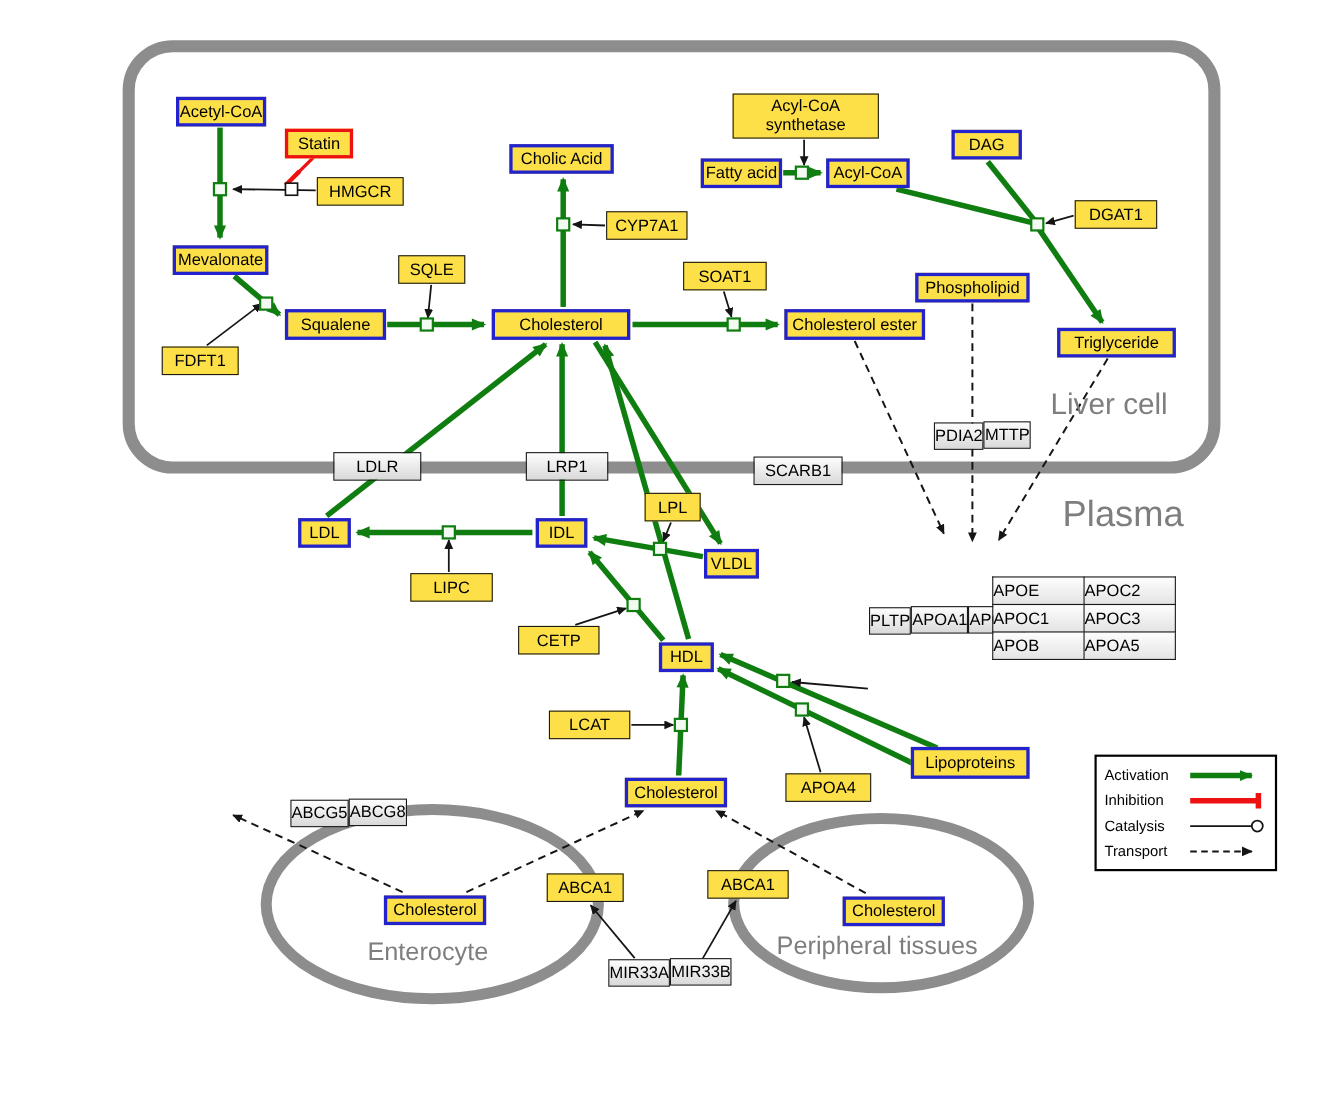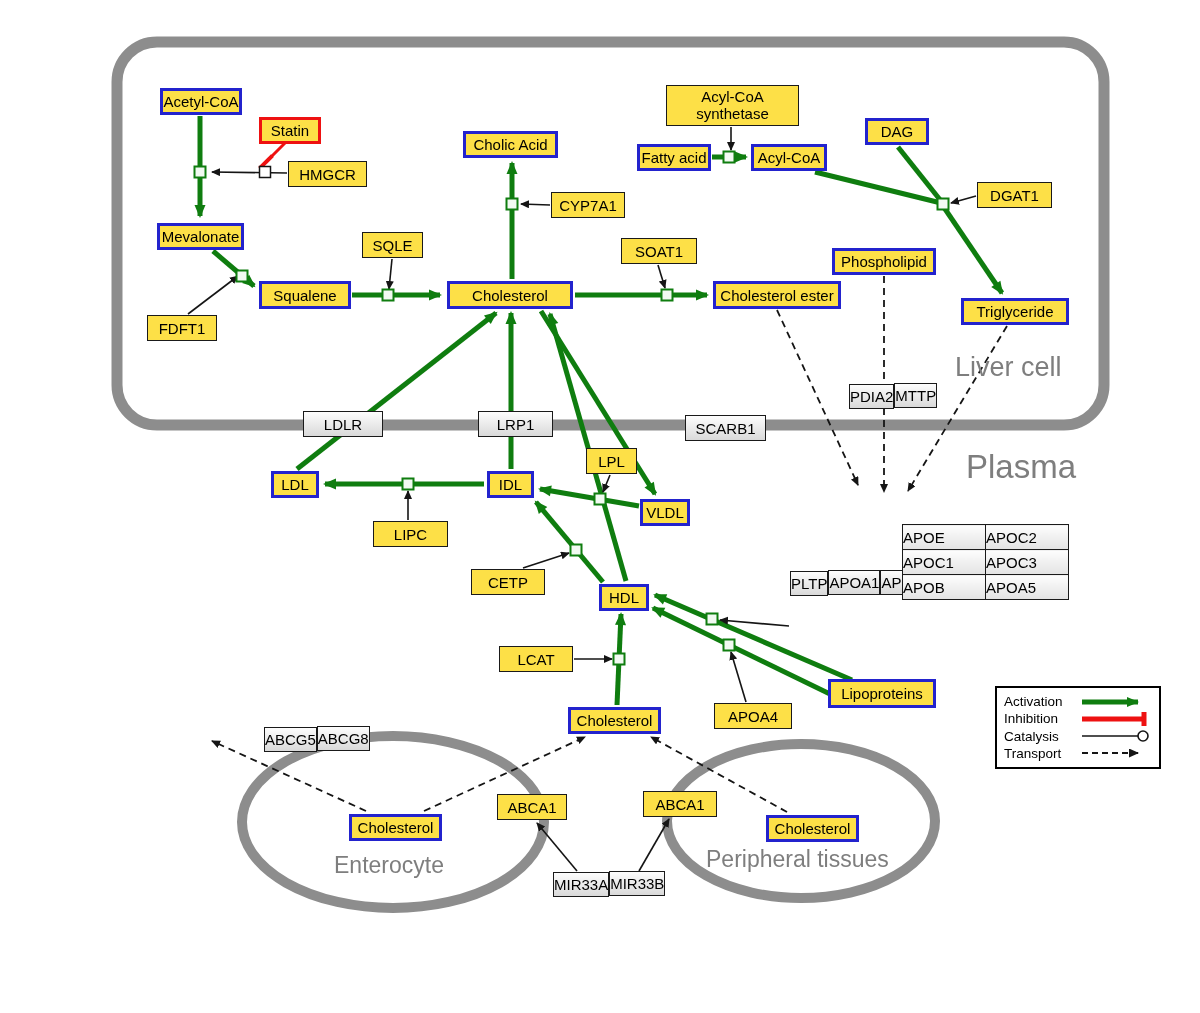--- a/index.html
+++ b/index.html
@@ -15,21 +15,21 @@
   .wrap{white-space:normal;line-height:1.12}
   .stack{position:absolute;display:flex;flex-direction:row;z-index:2}
   .stack .cell{display:flex;align-items:center;justify-content:center;font-size:15px;
         height:25px;border:1.5px solid #1a1a1a;background:linear-gradient(180deg,#fdfdfd,#d9d9d9)}
   .stack .cell + .cell{margin-top:-1.5px}
   .apo-wrap{position:absolute;z-index:2}
   .apo-wrap table{border-collapse:collapse}
   .apo-wrap td{width:83px;height:25px;border:1.5px solid #1a1a1a;
         font-size:15px;background:linear-gradient(180deg,#fdfdfd,#e3e3e3)}
   .region-label{position:absolute;color:#7e7e7e;font-weight:normal;z-index:2;white-space:nowrap}
-  .legend{position:absolute;left:995px;top:686px;width:166px;height:83px;border:2.5px solid #000;
+  .legend{position:absolute;left:995px;top:686px;width:166px;height:106px;border:2.5px solid #000;
         background:#fff;z-index:3;display:flex;flex-direction:column;justify-content:space-around;
         padding:5px 7px}
   .legend-row{display:flex;align-items:center;justify-content:space-between}
   .legend-row span{font-size:13.5px;color:#000}
 </style>
 </head>
 <body>
 
 <div class="stage">
 
@@ -159,21 +159,21 @@
   <div class="node plain" style="left:373px;top:521px;width:75px;height:26px">LIPC</div>
   <div class="node compound" style="left:487px;top:471px;width:47px;height:27px">IDL</div>
   <div class="node plain" style="left:586px;top:448px;width:51px;height:26px">LPL</div>
   <div class="node compound" style="left:640px;top:499px;width:50px;height:27px">VLDL</div>
   <div class="node plain" style="left:471px;top:569px;width:74px;height:26px">CETP</div>
   <div class="node compound" style="left:599px;top:584px;width:50px;height:27px">HDL</div>
   <div class="node plain" style="left:499px;top:646px;width:74px;height:26px">LCAT</div>
   <div class="node compound" style="left:568px;top:707px;width:93px;height:27px">Cholesterol</div>
   <div class="node plain" style="left:714px;top:703px;width:78px;height:26px">APOA4</div>
   <div class="node compound" style="left:828px;top:679px;width:108px;height:29px">Lipoproteins</div>
-  <div class="stack" style="left:790px;top:571px;width:64px">
+  <div class="stack" style="left:790px;top:552px;width:64px">
     <div class="cell">PLTP</div>
     <div class="cell">APOA1</div>
     <div class="cell">APOA2</div>
   </div>
   <div class="apo-wrap" style="left:902px;top:524px">
     <table>
       <tbody>
           <tr>
         <td>APOE</td>
         <td>APOC2</td>

